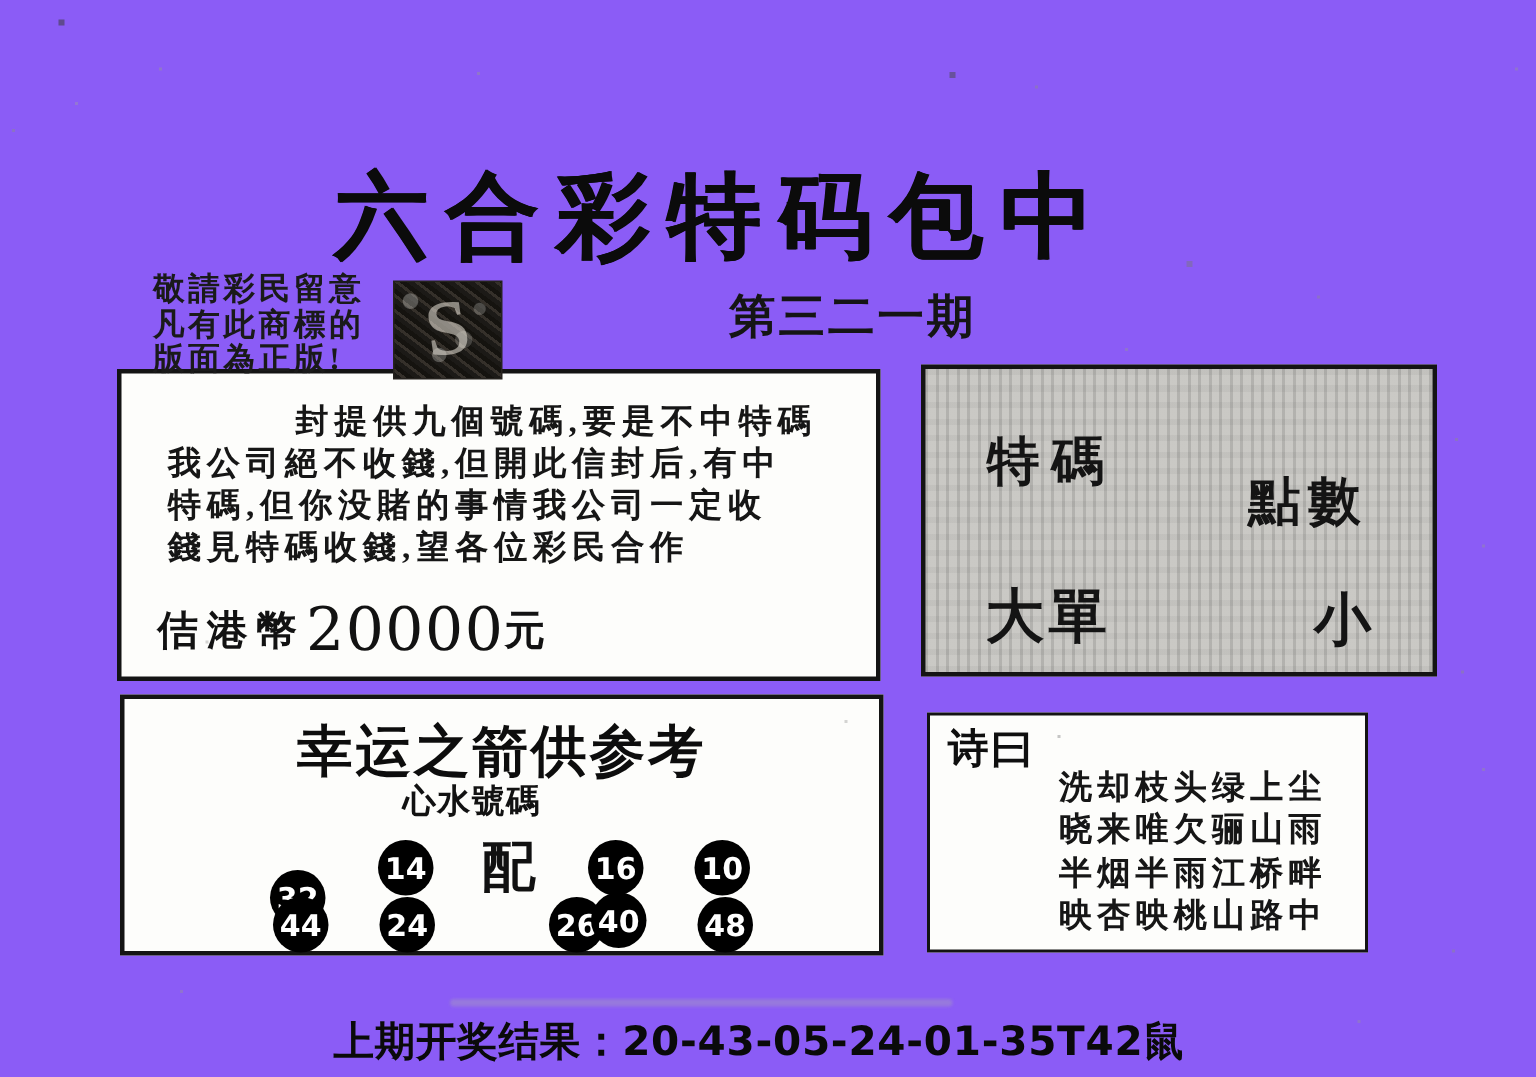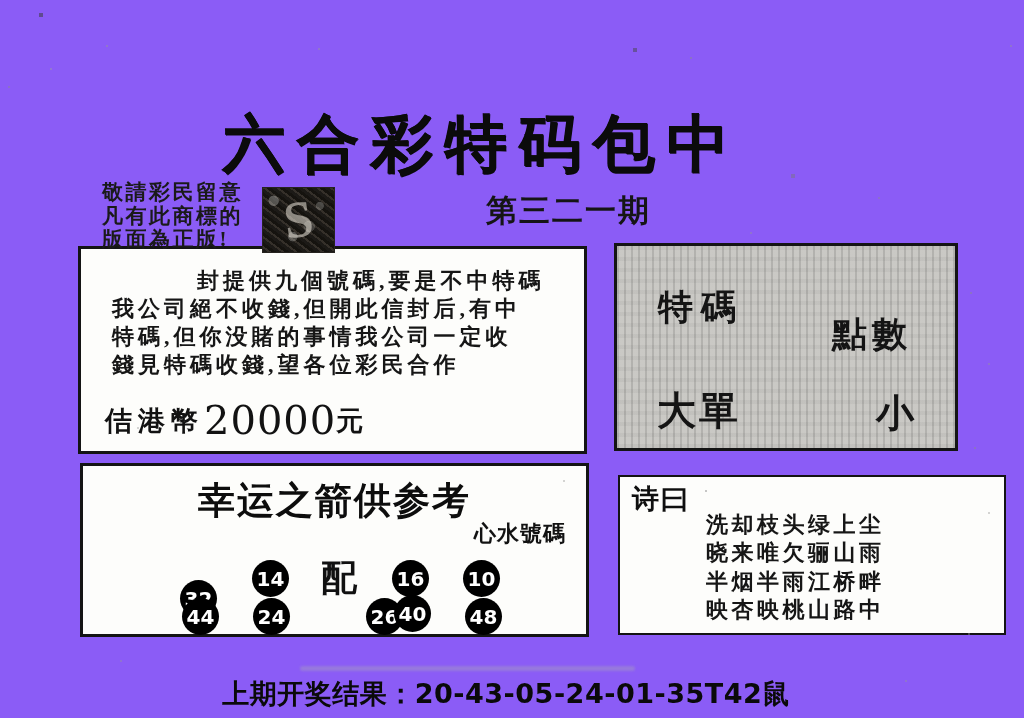--- a/index.html
+++ b/index.html
@@ -46,21 +46,21 @@
   .box{position:absolute;box-sizing:border-box;border:3px solid #141414;}
   .offer-box{left:78px;top:246px;width:509px;height:208px;background:#fdfdfb;}
   .special-box{
     left:614px;top:243px;width:344px;height:208px;
     background:
       repeating-linear-gradient(90deg, rgba(88,88,86,0.20) 0 2px, rgba(215,214,210,0.06) 2px 7px),
       repeating-linear-gradient(0deg, rgba(120,120,118,0.10) 0 4px, rgba(0,0,0,0) 4px 11px),
       #c9c8c4;
   }
   .lucky-box{left:80px;top:463px;width:509px;height:174px;background:#fdfdfb;}
-  .poem-box{left:618px;top:475px;width:388px;height:160px;border-width:2px;background:#fdfdfb;}
+  .poem-box{left:618px;top:475px;width:294px;height:160px;border-width:2px;background:#fdfdfb;}
   
   .offer-text{
     position:absolute;left:31px;right:24px;top:18px;
     font-size:22px;font-weight:600;line-height:28px;letter-spacing:4px;
     color:#161616;white-space:nowrap;
   }
   .offer-line-first{text-indent:85px;}
   .price-line{
     position:absolute;left:0;right:0;top:148px;text-align:left;
     transform:translateX(24px);white-space:nowrap;
@@ -76,21 +76,21 @@
   .sp-tr{left:215px;top:37px;font-size:35px;letter-spacing:5px;margin-top:28px;}
   .sp-bl{left:40px;top:138px;font-size:39px;letter-spacing:3px;}
   .sp-br{left:259px;top:142px;font-size:38px;}
   
   .lucky-title{
     position:absolute;left:0;right:0;top:10px;text-align:center;
     font-family:"DejaVu Sans", sans-serif;font-weight:900;font-size:37px;
     letter-spacing:2px;color:#0d0d0d;white-space:nowrap;
   }
   .lucky-subtitle{
-    position:absolute;left:0;right:0;top:53px;text-align:right;
+    position:absolute;left:0;right:0;top:53px;text-align:center;
     transform:translateX(-20px);
     font-size:22px;font-weight:600;letter-spacing:1px;white-space:nowrap;
   }
   .ball{
     position:absolute;width:37px;height:37px;border-radius:50%;
     background:#000;color:#fff;display:flex;align-items:center;justify-content:center;
     font-family:"DejaVu Sans", sans-serif;font-weight:700;font-size:20px;
   }
   .pei{
     position:absolute;left:238px;top:88px;font-size:36px;font-weight:700;

